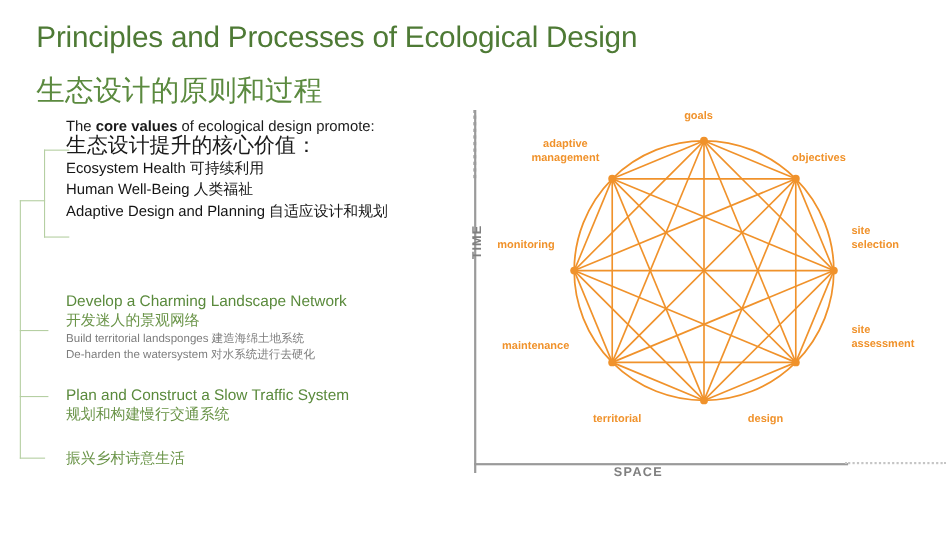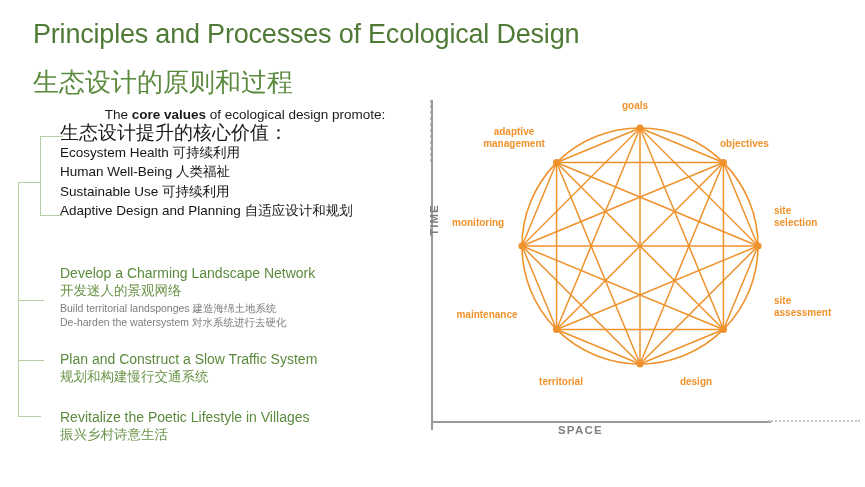--- a/index.html
+++ b/index.html
@@ -19,21 +19,21 @@
     font-weight:400;letter-spacing:-0.2px;white-space:nowrap;
   }
   .title-zh{
     font-size:26px;line-height:32px;color:#5b8a3f;
     font-weight:400;white-space:nowrap;margin-top:16px;
   }
 
   
   .left-col{position:absolute;left:60px;top:106px;width:370px;}
 
-  .intro{color:#1a1a1a;font-size:13.5px;line-height:17.5px;white-space:nowrap;text-align:center;}
+  .intro{color:#1a1a1a;font-size:13.5px;line-height:17.5px;white-space:nowrap;}
   .intro b{font-weight:700;}
   .intro-zh{color:#1a1a1a;font-size:19px;line-height:18px;white-space:nowrap;}
 
   .values{margin-top:1px;}
   .values .v-item{
     color:#151515;font-size:13.5px;line-height:19.5px;white-space:nowrap;
   }
 
   .section{position:absolute;left:60px;width:380px;}
   .sec-en{
@@ -103,39 +103,37 @@
 
   <div class="left-col">
 
     <div class="intro"><span>The </span><b>core values</b><span> of ecological design promote:</span></div>
 
     <div class="intro-zh">生态设计提升的核心价值：</div>
 
     <div class="values">
       <div class="v-item">Ecosystem Health 可持续利用</div>
       <div class="v-item">Human Well-Being 人类福祉</div>
-      <div class="v-item">Sustainable Use 可持续利用</div>
       <div class="v-item">Adaptive Design and Planning 自适应设计和规划</div>
     </div>
   </div>
 
   <div class="section" style="top:350px;">
     <div class="sec-en">Plan and Construct a Slow Traffic System</div>
     <div class="sec-zh">规划和构建慢行交通系统</div>
   </div>
 
   <div class="section" style="top:264px;">
     <div class="sec-en">Develop a Charming Landscape Network</div>
     <div class="sec-zh">开发迷人的景观网络</div>
     <div class="sec-sub" style="margin-top:2px;">Build territorial landsponges 建造海绵土地系统</div>
     <div class="sec-sub">De-harden the watersystem 对水系统进行去硬化</div>
   </div>
 
   <div class="section" style="top:408px;">
-    <div class="sec-en">Revitalize the Poetic Lifestyle in Villages</div>
     <div class="sec-zh">振兴乡村诗意生活</div>
   </div>
 
   <div class="diagram">
     <div class="axis-v-dots"></div>
     <div class="axis-v"></div>
     <div class="axis-h"></div>
     <div class="axis-h-dots"></div>
     <div class="label-time">TIME</div>
     <div class="label-space">SPACE</div>

